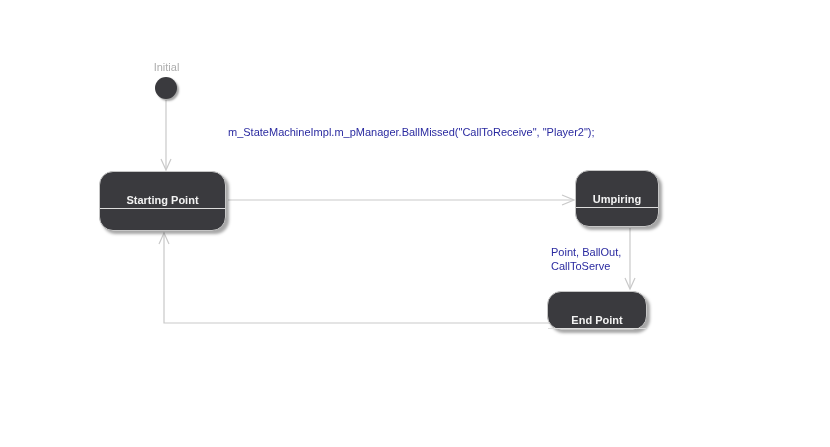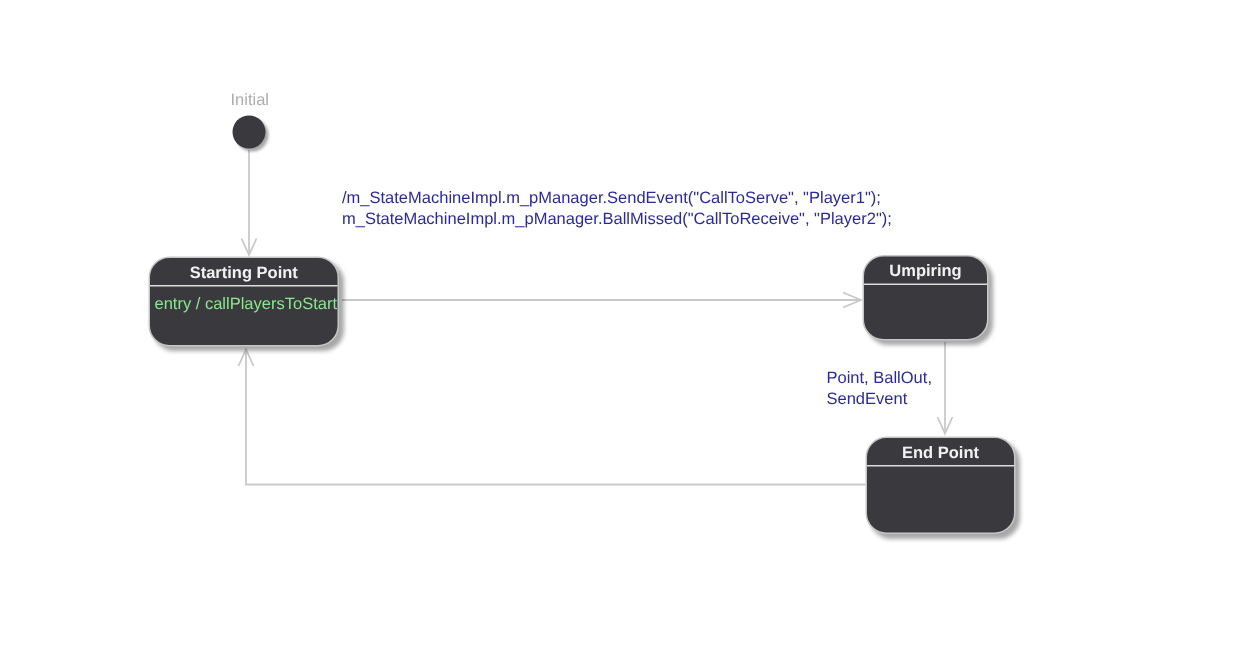--- a/index.html
+++ b/index.html
@@ -27,36 +27,36 @@
     background: var(--state-fill, #3a3a3e);
     border: 1px solid var(--state-border, #c6c6c6);
     border-radius: 14px;
     box-shadow: 3px 3px 3px rgba(0,0,0,0.35);
   }
   .state-title {
     font-size: 11px;
     font-weight: bold;
     color: var(--title-text, #f2f2f2);
     text-align: center;
-    padding-top: 3px;
+    padding-top: 21px;
     height: 15px;
     line-height: 14px;
     border-bottom: 1px solid var(--separator, #dcdcdc);
     white-space: nowrap;
     overflow: hidden;
   }
   .state-body {
     font-size: 11px;
     color: var(--action-text, #8ae78f);
     padding: 6px 0 0 3px;
     white-space: nowrap;
   }
   #state-starting { left: 99px;  top: 171px; width: 127px; height: 60px; }
   #state-umpiring { left: 575px; top: 170px; width: 84px; height: 57px; }
-  #state-end      { left: 577px; top: 291px; width: 100px; height: 65px; }
+  #state-end      { left: 547px; top: 291px; width: 100px; height: 39px; }
 
   #initial-label {
     position: absolute;
     left: 136px; top: 61px; width: 61px;
     text-align: center;
     font-size: 11px;
     color: var(--initial-label, #adadad);
     white-space: nowrap;
   }
   #initial-circle {
@@ -99,35 +99,33 @@
       <polyline class="connector" points="577,323 164,323 164,234"></polyline>
       <polyline class="connector" points="159,244 164,233 169,244"></polyline>
     </g>
   </svg>
 
   <div id="initial-label">Initial</div>
   <div id="initial-circle"></div>
 
   <div class="state" id="state-starting">
     <div class="state-title">Starting Point</div>
-    <div class="state-body">entry / callPlayersToStart</div>
   </div>
 
   <div class="state" id="state-umpiring">
     <div class="state-title">Umpiring</div>
     <div class="state-body"></div>
   </div>
 
   <div class="state" id="state-end">
     <div class="state-title">End Point</div>
   </div>
 
   <div class="diagram-label" id="annotation">
-    <div>/m_StateMachineImpl.m_pManager.SendEvent("CallToServe", "Player1");</div>
     <div>m_StateMachineImpl.m_pManager.BallMissed("CallToReceive", "Player2");</div>
   </div>
 
   <div class="diagram-label" id="fault-label">
     <div>Point, BallOut,</div>
-    <div>SendEvent</div>
+    <div>CallToServe</div>
   </div>
 
 </div>
 
 </body></html>

